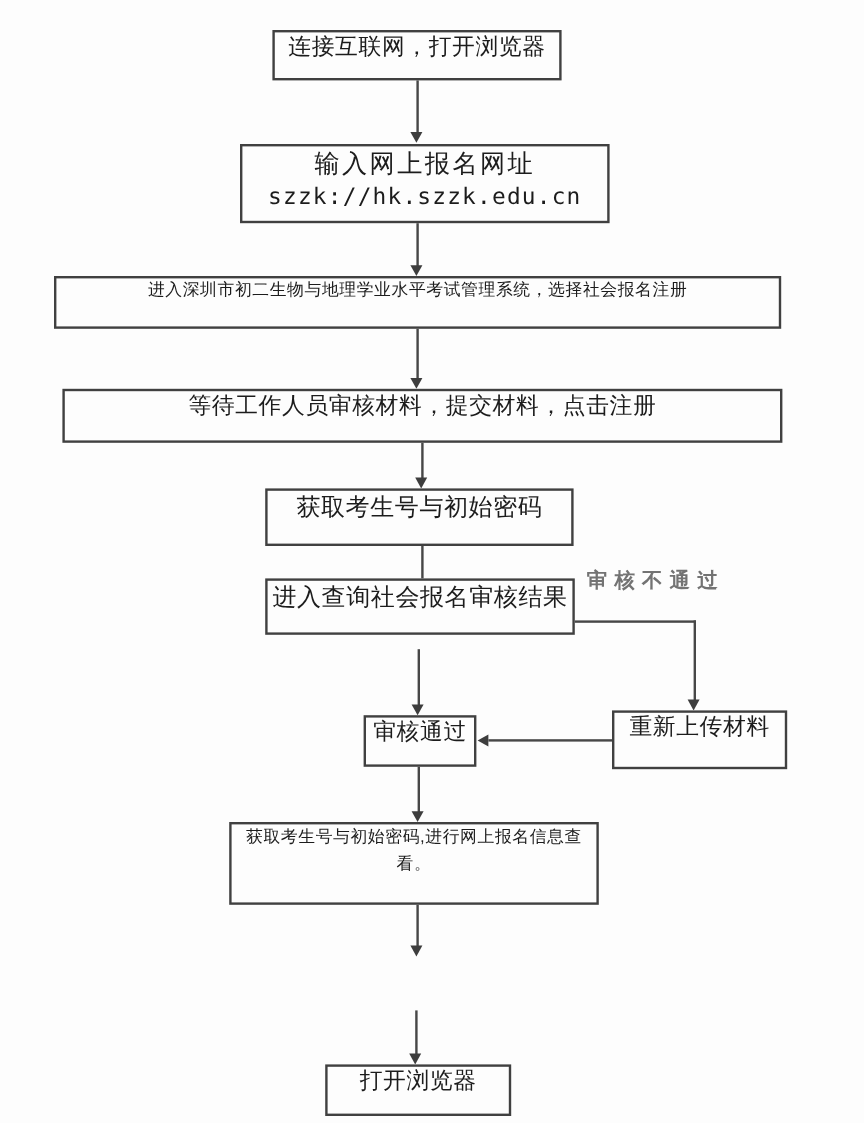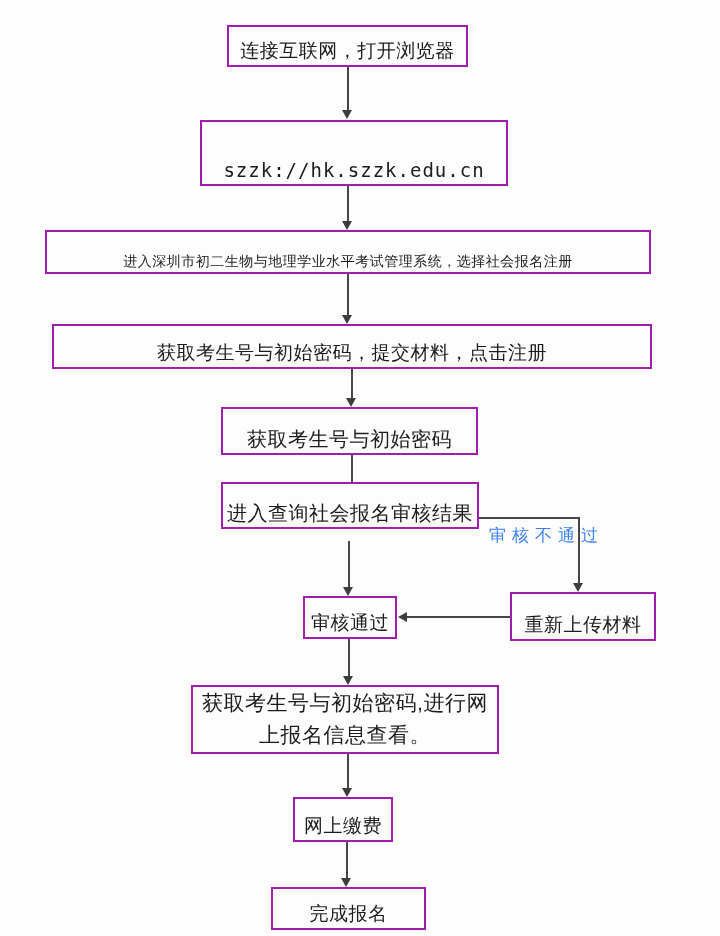--- a/index.html
+++ b/index.html
@@ -8,43 +8,43 @@
     background:#fdfdfd;
     font-family:"Liberation Sans", sans-serif;
     color:#1c1c1c;
     position:relative;
     overflow:hidden;
   }
   .stage { position:absolute; left:0; top:0; width:720px; height:936px; }
 
   .node {
     position:absolute;
-    border:2px solid #a21caf;
+    border:2px solid #404040;
     background:#fdfdfd;
     display:flex;
     flex-direction:column;
     align-items:center;
-    justify-content:flex-end;
+    justify-content:flex-start;
     text-align:center;
     font-size:19px;
     line-height:1.4;
     letter-spacing:0.5px;
   }
 
   .n1  { left:227px; top:25px;  width:241px; height:42px; }
   .n2  { left:200px; top:120px; width:308px; height:66px; }
   .n2 .big { font-size:21px; letter-spacing:2px; }
   .n2 .url { font-family:"DejaVu Sans Mono", monospace; font-size:19px; letter-spacing:1px; }
   .n3  { left:45px;  top:230px; width:606px; height:44px; font-size:14px; }
   .n4  { left:52px;  top:324px; width:600px; height:45px; }
   .n5  { left:221px; top:407px; width:257px; height:48px; font-size:20px; }
   .n6  { left:221px; top:482px; width:258px; height:47px; font-size:20px; }
   .n7  { left:303px; top:596px; width:94px;  height:43px; }
   .n8  { left:510px; top:592px; width:146px; height:49px; }
-  .n9  { left:191px; top:685px; width:308px; height:69px; font-size:21px; padding:0 2px; line-height:1.55; }
+  .n9  { left:191px; top:685px; width:308px; height:69px; font-size:14px; padding:0 2px; line-height:1.55; }
   .n10 { left:293px; top:797px; width:100px; height:45px; }
   .n11 { left:271px; top:887px; width:155px; height:43px; }
 
   .vline, .hline { position:absolute; background:#474747; }
   .vline { width:2px; }
   .hline { height:2px; }
 
   .arrow-down {
     position:absolute; width:0; height:0;
     border-left:5px solid transparent;
@@ -74,56 +74,57 @@
   .e7a { left:343px; top:676px; }
   .e8l { left:347px; top:754px; height:35px; }
   .e8a { left:342px; top:788px; }
   .e9l { left:346px; top:842px; height:37px; }
   .e9a { left:341px; top:878px; }
 
   .failh  { left:479px; top:517px; width:101px; }
   .failv  { left:578px; top:517px; height:67px; }
   .faila  { left:573px; top:583px; }
   .fail-label {
-    position:absolute; left:489px; top:524px;
-    font-weight:normal; font-size:17px; letter-spacing:6px;
-    color:#3b82f6; white-space:nowrap;
+    position:absolute; left:489px; top:472px;
+    font-weight:bold; font-size:17px; letter-spacing:6px;
+    color:#737373; white-space:nowrap;
   }
 
   .backh { left:407px; top:616px; width:103px; }
   .backa { left:398px; top:612px; }
 </style>
 </head>
 <body>
 
 <div class="stage">
 
   <div class="node n1">
     <span>连接互联网，打开浏览器</span>
   </div>
 
   <div class="vline e1l"></div>
   <div class="arrow-down e1a"></div>
 
   <div class="node n2">
+    <span class="big">输入网上报名网址</span>
     <span class="url">szzk://hk.szzk.edu.cn</span>
   </div>
 
   <div class="vline e2l"></div>
   <div class="arrow-down e2a"></div>
 
   <div class="node n3">
     <span>进入深圳市初二生物与地理学业水平考试管理系统，选择社会报名注册</span>
   </div>
 
   <div class="vline e3l"></div>
   <div class="arrow-down e3a"></div>
 
   <div class="node n4">
-    <span>获取考生号与初始密码，提交材料，点击注册</span>
+    <span>等待工作人员审核材料，提交材料，点击注册</span>
   </div>
 
   <div class="vline e4l"></div>
   <div class="arrow-down e4a"></div>
 
   <div class="node n5">
     <span>获取考生号与初始密码</span>
   </div>
 
   <div class="vline e5l"></div>
@@ -155,24 +156,21 @@
   <div class="vline e7l"></div>
   <div class="arrow-down e7a"></div>
 
   <div class="node n9">
     <span>获取考生号与初始密码,进行网上报名信息查看。</span>
   </div>
 
   <div class="vline e8l"></div>
   <div class="arrow-down e8a"></div>
 
-  <div class="node n10">
-    <span>网上缴费</span>
-  </div>
 
   <div class="vline e9l"></div>
   <div class="arrow-down e9a"></div>
 
   <div class="node n11">
-    <span>完成报名</span>
+    <span>打开浏览器</span>
   </div>
 
 </div>
 
 </body></html>

